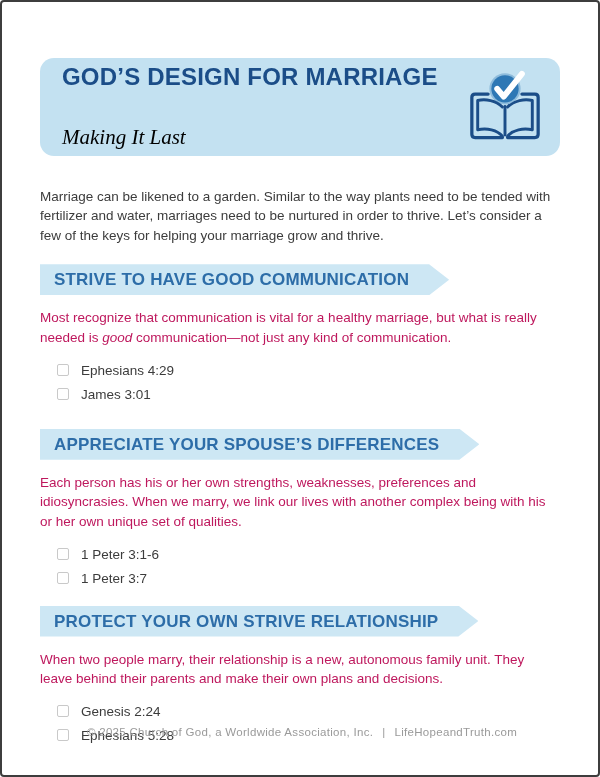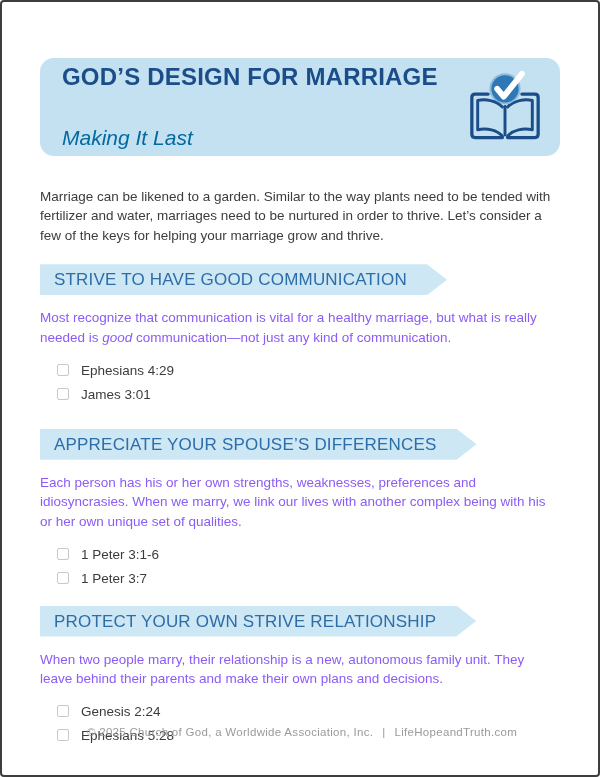--- a/index.html
+++ b/index.html
@@ -35,24 +35,24 @@
   }
   .header-titles { display: flex; flex-direction: column; gap: 16px; }
   .page-title {
     font-size: 24px;
     font-weight: bold;
     color: #1b4d88;
     letter-spacing: 0.2px;
     line-height: 1.1;
   }
   .page-subtitle {
-    font-family: Liberation Sans, sans-serif;
+    font-family: Liberation Serif, serif;
     font-style: italic;
     font-size: 21px;
-    color: #0369a1;
+    color: #000000;
     margin-top: 19px;
   }
   .book-icon { width: 78px; height: 74px; flex: 0 0 auto; }
   
   .intro {
     margin-top: 31px;
     font-size: 13.5px;
     line-height: 1.44;
     color: #3c3c3c;
   }
@@ -60,32 +60,32 @@
   .section-1 { margin-top: 19px; }
   .section-2 { margin-top: 25px; }
   .section-3 { margin-top: 18px; }
   .banner {
     width: fit-content;
     height: 31px;
     line-height: 31px;
     background: #cde7f4;
     color: #2d6da8;
     font-size: 17px;
-    font-weight: normal;
+    font-weight: bold;
     letter-spacing: 0.2px;
     padding: 0 40px 0 14px;
     clip-path: polygon(0 0, calc(100% - 20px) 0, 100% 50%, calc(100% - 20px) 100%, 0 100%);
     white-space: nowrap;
     text-align: center;
   }
   .section-body {
     margin-top: 13px;
     font-size: 13.5px;
     line-height: 1.44;
-    color: #8b5cf6;
+    color: #be185d;
   }
   .section-body .it { font-style: italic; }
   .scripture-list { margin-top: 10px; }
   .scripture-row {
     display: flex;
     align-items: center;
     margin: 0 0 5px 17px;
     height: 19px;
   }
   .checkbox {

